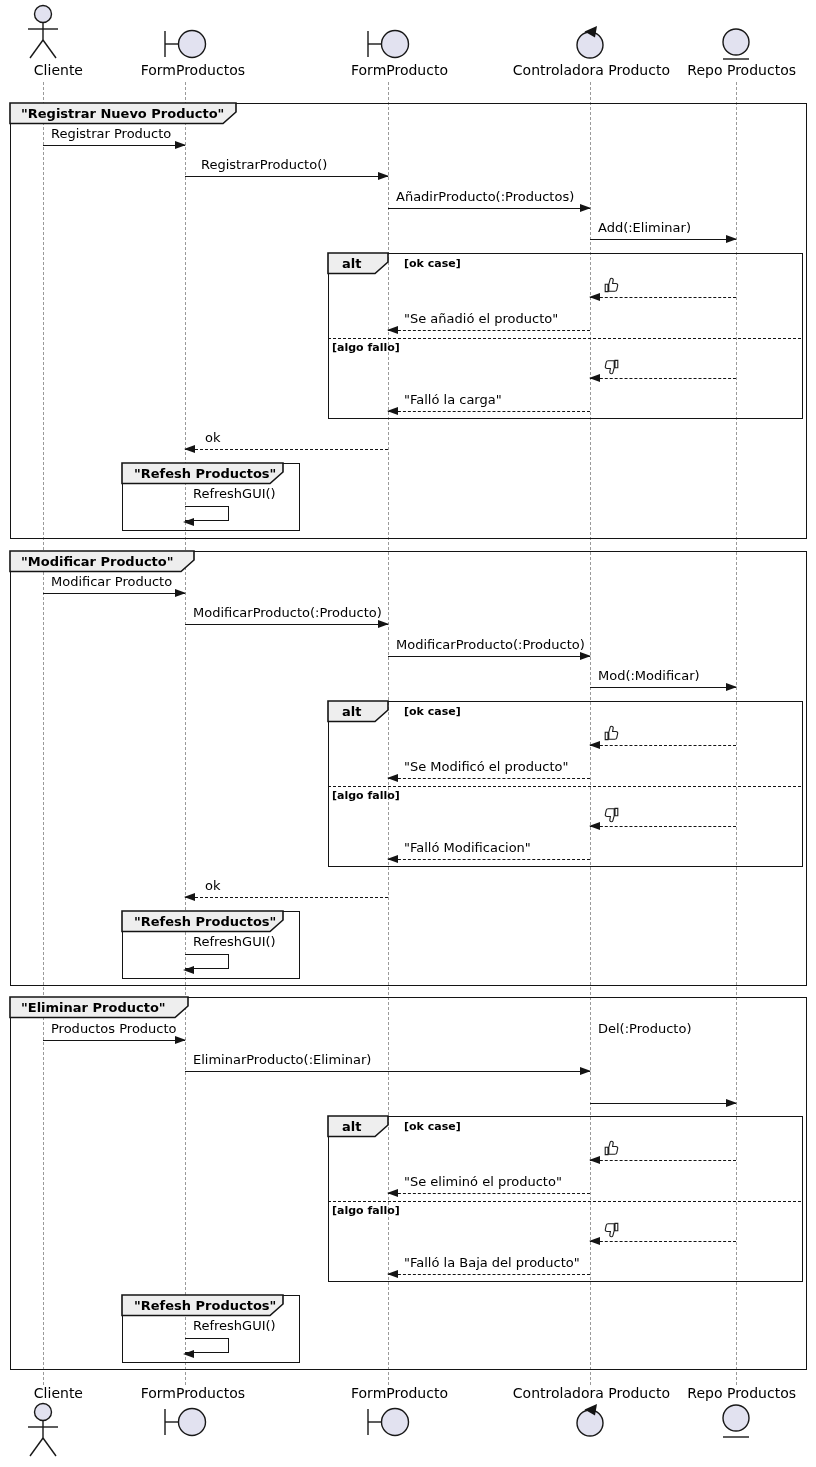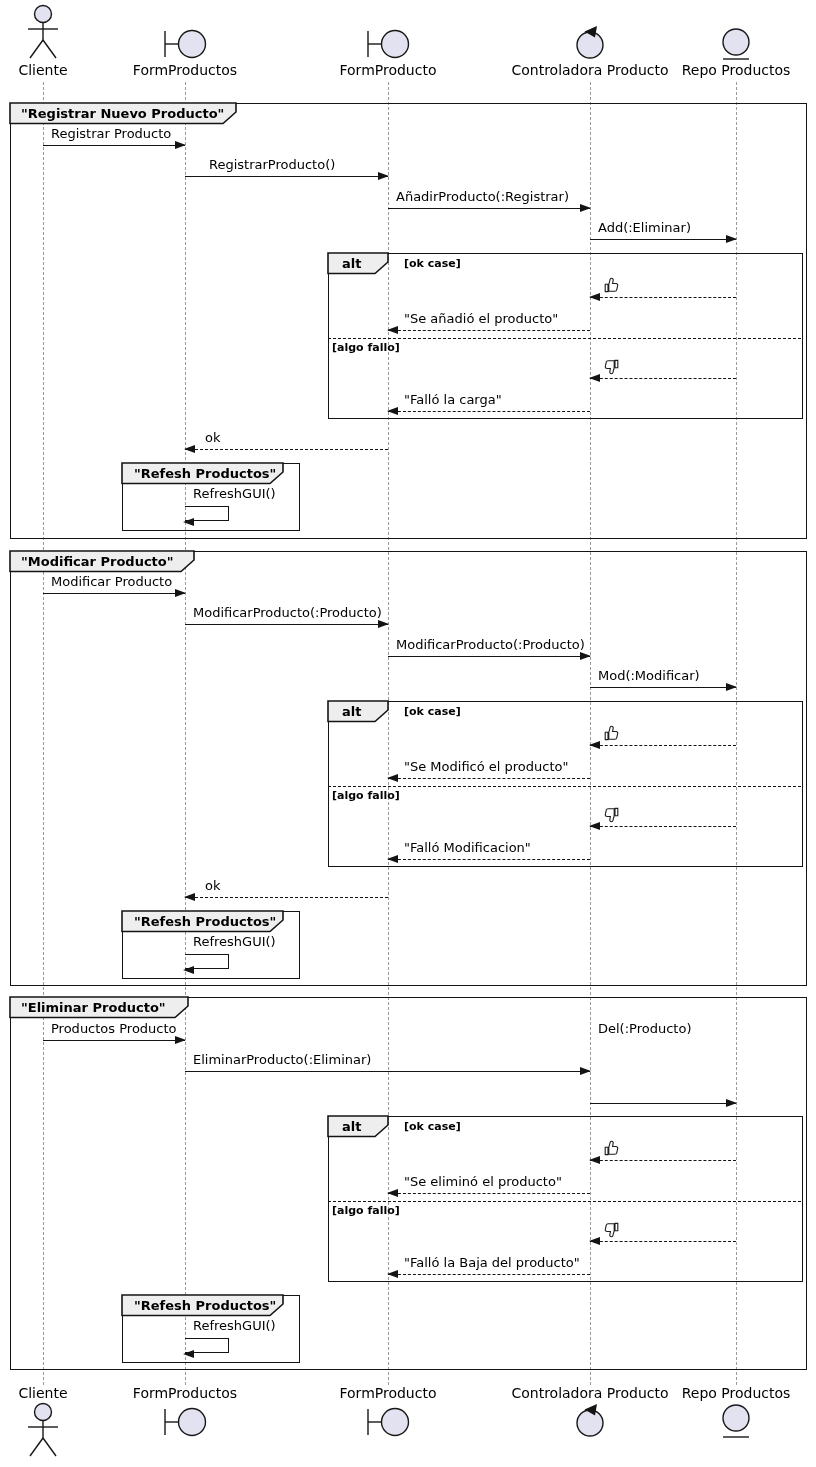--- a/index.html
+++ b/index.html
@@ -1,21 +1,21 @@
 <!DOCTYPE html>
 <html><head>
 <meta charset="utf-8">
 <style>
   html,body{margin:0;padding:0;background:#fff;}
   .diagram{
     position:relative;width:816px;height:1467px;background:#ffffff;
     font-family:"DejaVu Sans",sans-serif;color:#000;overflow:hidden;
   }
   .lifeline{position:absolute;top:82px;height:1303px;width:0;border-left:1px dashed #9a9a9a;}
-  .plabel{position:absolute;font-size:14px;text-align:center;white-space:nowrap;}
+  .plabel{position:absolute;font-size:14px;text-align:right;white-space:nowrap;}
   .picon{position:absolute;}
   .picon line,.picon circle{stroke:#181818;stroke-width:1.4;fill:none;}
   .picon circle{fill:#E2E2F0;}
   .frame{position:absolute;border:1.7px solid #141414;background:transparent;}
   .tab{position:absolute;left:-1.7px;top:-1.7px;}
   .tab path{fill:#EEEEEE;stroke:#141414;stroke-width:1.6;}
   .tab text{font-family:"DejaVu Sans",sans-serif;font-size:13px;font-weight:bold;fill:#000;}
   .mlabel{position:absolute;font-size:13px;white-space:nowrap;line-height:16px;}
   .guard{position:absolute;font-size:11px;font-weight:bold;white-space:nowrap;line-height:13px;}
   .arrow{position:absolute;height:0;border-top:1.4px solid #141414;}
@@ -81,26 +81,26 @@
       <path d="M1 1 H227 V10 L214 21.5 H1 Z"></path>
       <text x="12" y="16">"Registrar Nuevo Producto"</text>
     </svg>
   </div>
 
   <div class="mlabel" style="left:51px;top:126px">Registrar Producto</div>
   <div class="arrow" style="left:43px;top:145px;width:142px">
       <i class="head-r"></i>
     </div>
 
-  <div class="mlabel" style="left:209px;top:157px">RegistrarProducto()</div>
+  <div class="mlabel" style="left:201px;top:157px">RegistrarProducto()</div>
   <div class="arrow" style="left:185px;top:176px;width:203px">
       <i class="head-r"></i>
     </div>
 
-  <div class="mlabel" style="left:396px;top:189px">AñadirProducto(:Registrar)</div>
+  <div class="mlabel" style="left:396px;top:189px">AñadirProducto(:Productos)</div>
   <div class="arrow" style="left:388px;top:208px;width:202px">
       <i class="head-r"></i>
     </div>
 
   <div class="mlabel" style="left:598px;top:220px">Add(:Eliminar)</div>
   <div class="arrow" style="left:590px;top:239px;width:146px">
       <i class="head-r"></i>
     </div>
 
   <div class="frame" style="left:328px;top:253px;width:473px;height:164px;border-width:1.4px">

